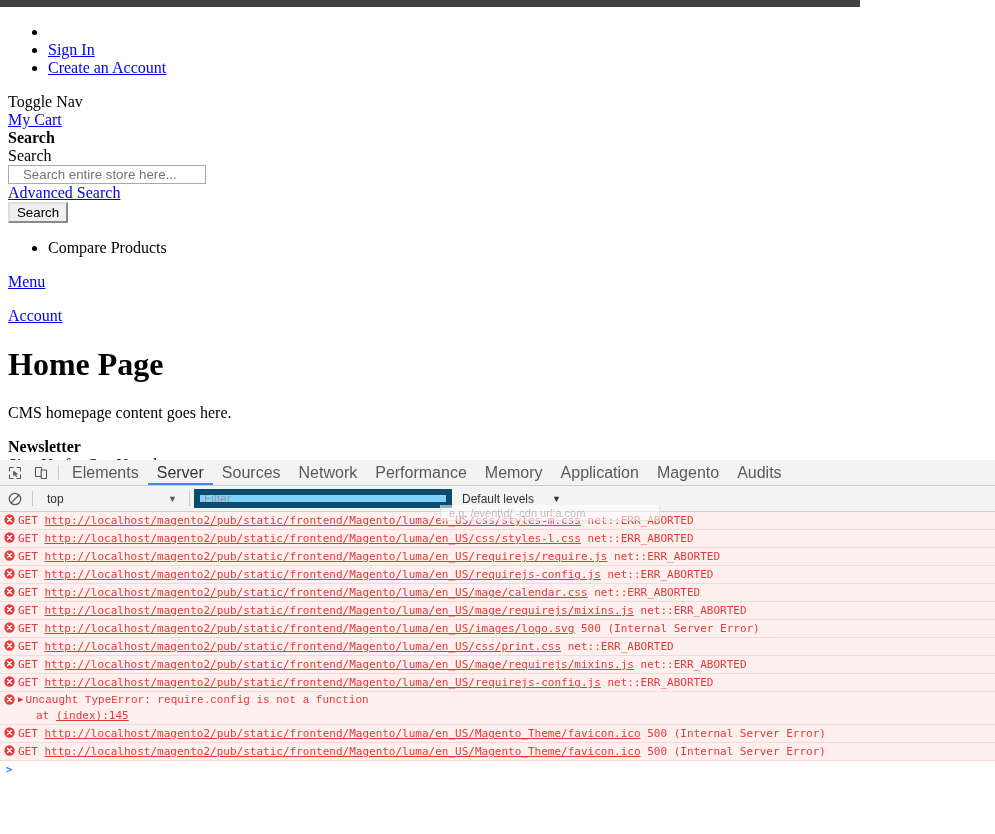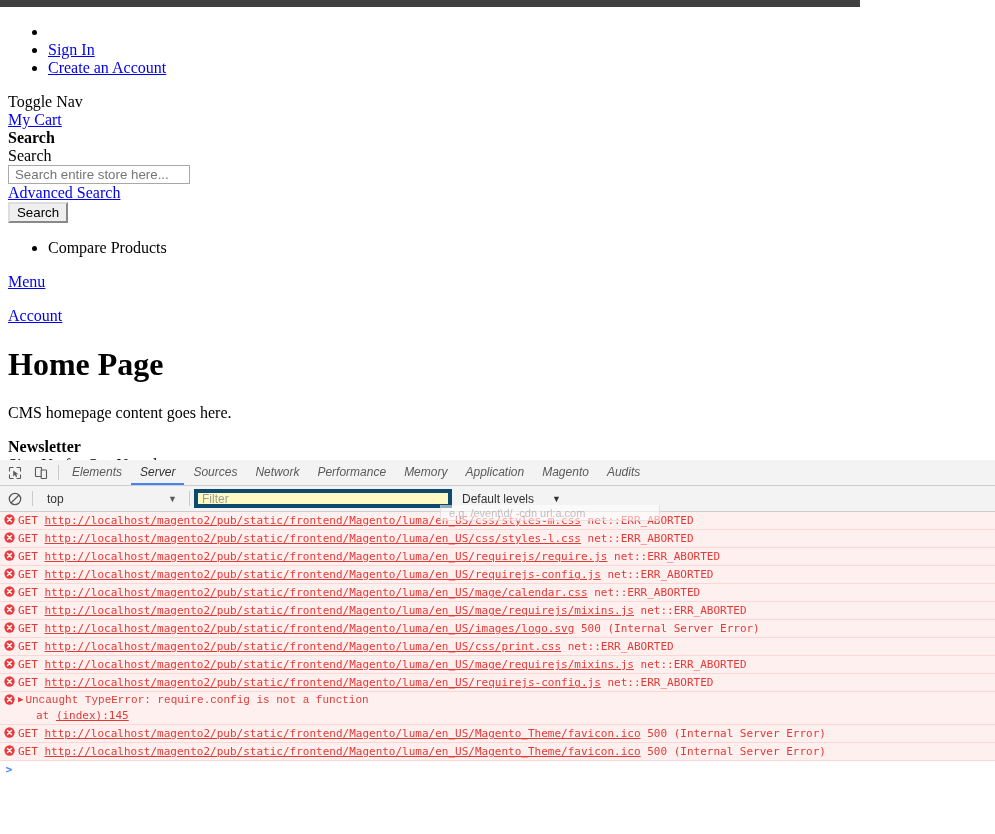--- a/index.html
+++ b/index.html
@@ -56,21 +56,21 @@
   #page-doc h2.newsletter-h {
     font-size: 16px;
     font-weight: bold;
     margin: 16px 0 0 0;
   }
   .search-input {
     font-family: "Liberation Sans", sans-serif;
     font-size: 13.3px;
     color: #000;
     width: 168px;
-    padding: 1px 6px;
+    padding: 1px 14px;
     border: 1px solid #a9a9a9;
     background: #fff;
     box-sizing: content-box;
     margin: 0;
   }
   .search-input::placeholder { color: #757575; }
   .search-btn {
     font-family: "Liberation Sans", sans-serif;
     font-size: 13.3px;
     color: #000;
@@ -115,26 +115,25 @@
   .dt-sep {
     width: 1px;
     height: 15px;
     background: #cacaca;
     margin: 0 4px;
   }
   .dt-tab {
     padding: 0 9px;
     height: 25px;
     line-height: 25px;
-    font-size: 12px;
+    font-size: 16px;
     color: #5a5a5a;
     cursor: pointer;
     box-sizing: border-box;
     white-space: nowrap;
-    font-style: italic;
   }
   .dt-tab.active {
     color: #333;
     border-bottom: 2px solid #4285f4;
   }
 
   
   .dt-filterbar {
     display: flex;
     align-items: center;
@@ -159,22 +158,22 @@
   }
   .ctx-arrow {
     position: absolute;
     right: 8px;
     font-size: 9px;
     color: #5a5a5a;
   }
   .filter-input {
     width: 258px;
     height: 19px;
-    border: 4px solid #0c4a6e;
-    background: #fef9c3;
+    border: 6px solid #0c4a6e;
+    background: #7dd3fc;
     font-size: 12px;
     color: #333;
     padding: 0 4px;
     box-sizing: border-box;
     font-family: "Liberation Sans", sans-serif;
     outline: none;
   }
   .filter-input::placeholder { color: #9a9a9a; }
   .levels-select {
     display: flex;

